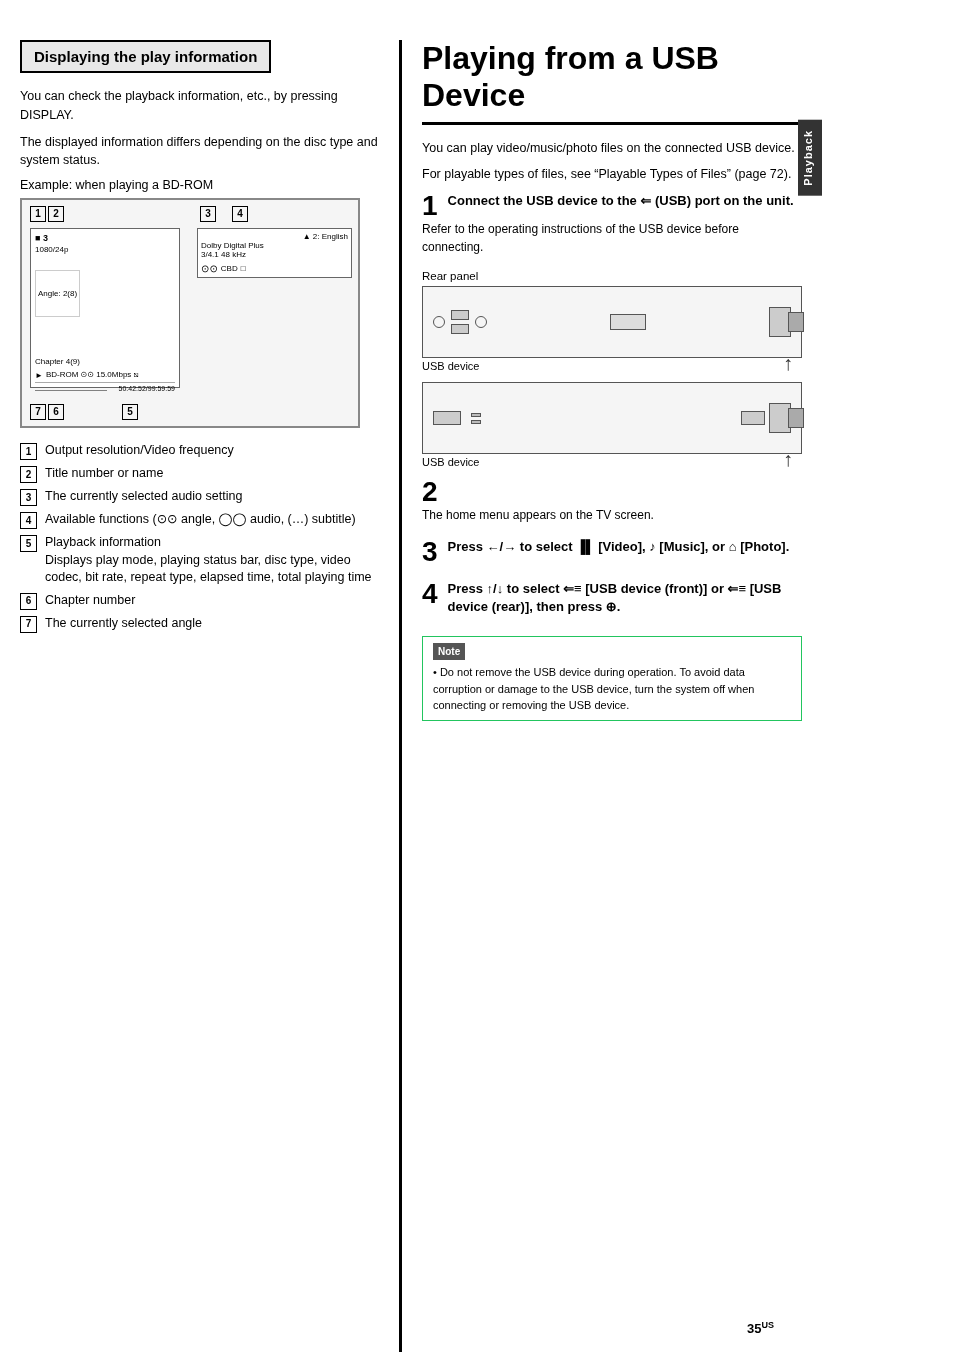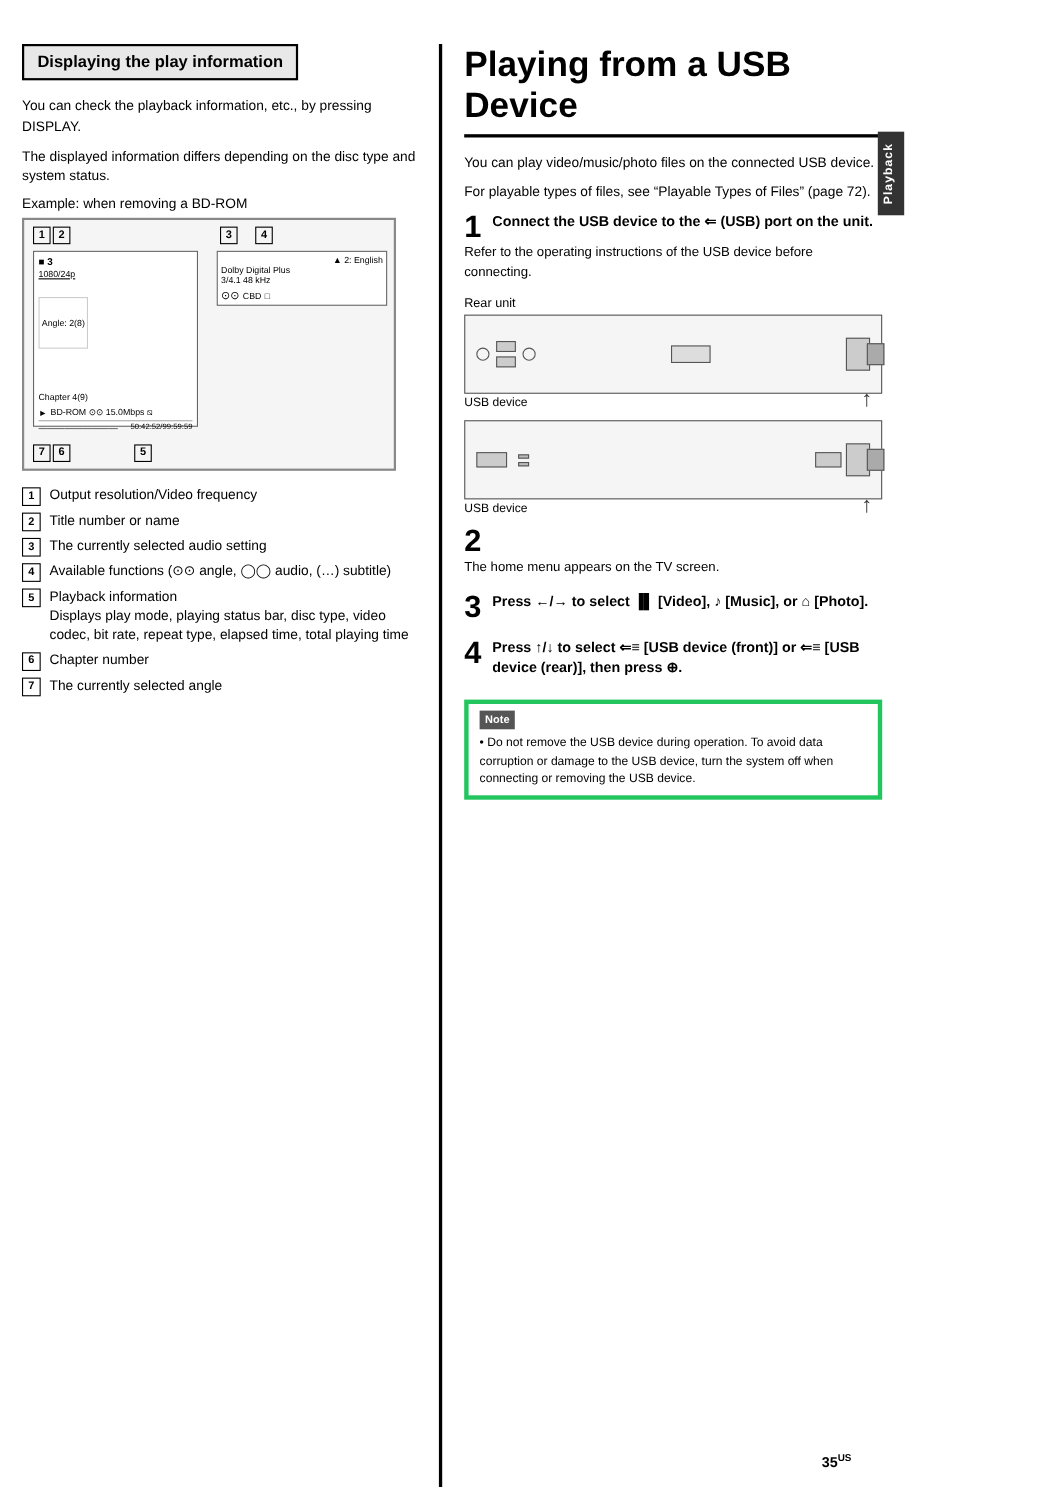--- a/index.html
+++ b/index.html
@@ -255,21 +255,21 @@
       top: 50%;
       transform: translateY(-50%);
       width: 16px;
       height: 20px;
       border: 1.5px solid #555;
       background: #aaa;
     }
 
     
     .note-box {
-      border: 4px solid #22c55e;
+      border: 1px solid #22c55e;
       padding: 6px 10px;
       font-size: 11px;
       line-height: 1.5;
       margin-top: 10px;
     }
 
     .note-label {
       font-size: 10px;
       font-weight: bold;
       background: #555;
@@ -340,36 +340,36 @@
 <div class="page-container">
 
   <div class="left-col">
 
     <div class="section-title-box">Displaying the play information</div>
 
     <p class="body-text">You can check the playback information, etc., by pressing DISPLAY.</p>
 
     <p class="body-text">The displayed information differs depending on the disc type and system status.</p>
 
-    <p class="example-label">Example: when removing a BD-ROM</p>
+    <p class="example-label">Example: when playing a BD-ROM</p>
 
     
     <div class="bd-display">
 
       <div class="number-badge badge-1">1</div>
       <div class="number-badge badge-2">2</div>
       <div class="number-badge badge-3">3</div>
       <div class="number-badge badge-4">4</div>
       <div class="number-badge badge-7">7</div>
       <div class="number-badge badge-6">6</div>
       <div class="number-badge badge-5">5</div>
 
       <div class="inner-box top-left-box">
         <div style="font-size:9px; font-weight:bold;">■ 3</div>
-        <div style="font-size:8px; margin-top:2px;text-decoration:underline;">1080/24p</div>
+        <div style="font-size:8px; margin-top:2px;">1080/24p</div>
         <div style="font-size:8px; margin-top:16px; border:1px solid #ccc; padding:18px 2px; display:inline-block;">Angle: 2(8)</div>
         <div style="margin-top:40px; font-size:8px;">Chapter 4(9)</div>
         <div style="margin-top:4px; font-size:8px; display:flex; align-items:center; gap:3px;">
           <span>►</span>
           <span>BD-ROM ⊙⊙ 15.0Mbps ⧅</span>
         </div>
         <div style="margin-top:2px; font-size:8px; border-top:1px solid #aaa; padding-top:2px; display:flex; justify-content:space-between;">
           <span>—————————</span>
           <span style="font-size:7px;">50:42:52/99:59:59</span>
         </div>
@@ -434,21 +434,21 @@
     <p class="body-text">For playable types of files, see “Playable Types of Files” (page 72).</p>
 
     <div class="step-block clearfix">
       <span class="step-number">1</span>
       <div class="step-header">
         <strong>Connect the USB device to the ⇐ (USB) port on the unit.</strong>
       </div>
       <div class="step-body">Refer to the operating instructions of the USB device before connecting.</div>
     </div>
 
-    <p class="panel-label">Rear unit</p>
+    <p class="panel-label">Rear panel</p>
     <div class="rear-panel-box">
       <div class="rear-elements">
 
         <div class="port-group">
           <div class="port-circle"></div>
           <div style="display:flex;flex-direction:column;gap:4px;">
             <div class="port-rect"></div>
             <div class="port-rect"></div>
           </div>
           <div class="port-circle"></div>

